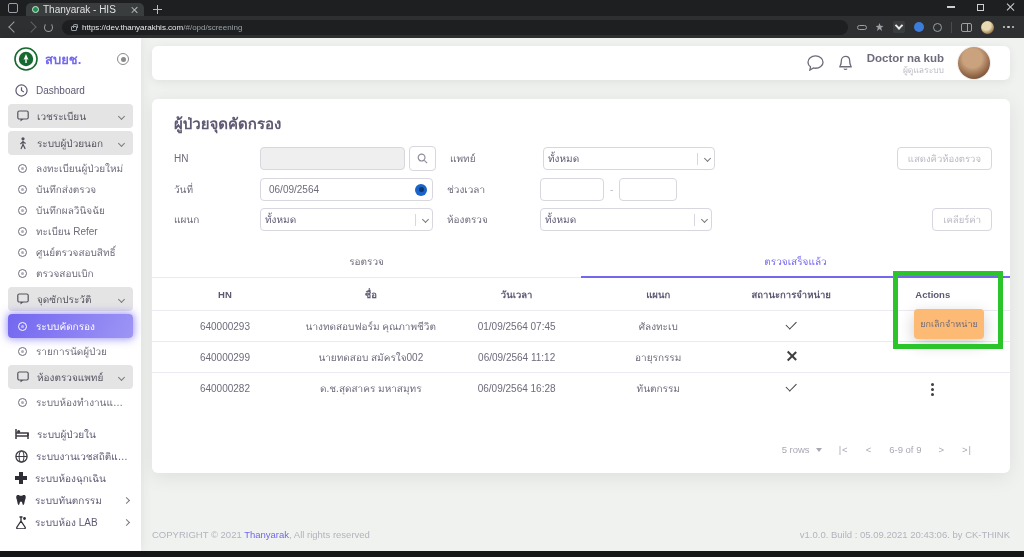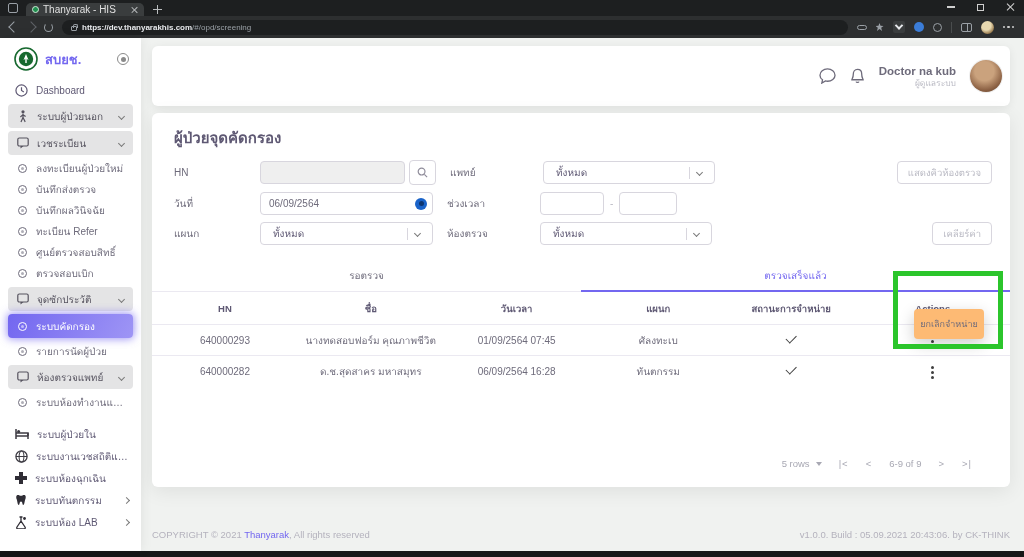--- a/index.html
+++ b/index.html
@@ -27,21 +27,21 @@
   .wc-close::before{transform:rotate(45deg);} .wc-close::after{transform:rotate(-45deg);}
 
   .addressbar { height:22px; background:#2d2f30; display:flex; align-items:center; padding:0 10px; gap:9px; }
   .nav-arrow { width:8px; height:8px; border-left:1.6px solid #9aa0a6; border-bottom:1.6px solid #9aa0a6; }
   .back { transform:rotate(45deg); } .fwd { transform:rotate(225deg); border-color:#5f6368; }
   .reload { width:9px; height:9px; border:1.5px solid #9aa0a6; border-radius:50%; border-top-color:transparent; position:relative; }
   .urlpill { flex:1; height:15px; background:#1d1f20; border-radius:8px; display:flex; align-items:center; gap:5px; padding:0 9px; min-width:0; }
   .lock { width:6px; height:5px; border:1px solid #9aa0a6; border-radius:1px; position:relative; margin-top:2px; }
   .lock::before { content:''; position:absolute; left:0.5px; top:-3px; width:3px; height:3px; border:1px solid #9aa0a6; border-bottom:none; border-radius:2px 2px 0 0; }
   .url { font-size:8px; white-space:nowrap; overflow:hidden; }
-  .url .dom { color:#e8eaed; font-weight:bold; } .url .path { color:#9aa0a6; }
+  .url .dom { color:#e8eaed; font-weight:normal; } .url .path { color:#9aa0a6; }
   .bar-ic { flex:none; display:grid; place-items:center; }
   .key-ic { width:10px; height:5px; border:1.2px solid #9aa0a6; border-radius:3px; position:relative; }
   .star-ic { width:8px; height:8px; background:#9aa0a6; clip-path:polygon(50% 0,63% 35%,100% 38%,71% 60%,82% 100%,50% 76%,18% 100%,29% 60%,0 38%,37% 35%); }
   .vext { width:12px; height:12px; background:#3a3d3e; border-radius:2px; display:grid; place-items:center; }
   .vext i { width:6px; height:6px; border-right:2px solid #e8eaed; border-bottom:2px solid #e8eaed; transform:rotate(45deg) translate(-1px,-1px); }
   .blue-ext { width:10px; height:10px; border-radius:50%; background:#3b7dd8; }
   .ring-ic { width:9px; height:9px; border:1.5px solid #9aa0a6; border-radius:50%; }
   .vdiv { width:1px; height:11px; background:#4a4d4e; }
   .split-ic { width:11px; height:9px; border:1.2px solid #9aa0a6; border-radius:2px; position:relative; }
   .split-ic::after { content:''; position:absolute; right:2.5px; top:0; width:1.2px; height:100%; background:#9aa0a6; }
@@ -62,41 +62,41 @@
   .nav-sub { display:flex; align-items:center; gap:9px; padding:3px 12px 3px 18px; height:21px; color:#6e6b7b; }
   .nav-sub.active { background:linear-gradient(118deg,#7367f0,#9e95f5); color:#fff; margin:3px 8px; padding:0 10px; height:24px; border-radius:4px; box-shadow:0 0 8px 1px rgba(115,103,240,.7); }
   .radio { width:9px; height:9px; border:1.3px solid currentColor; border-radius:50%; position:relative; flex:none; }
   .radio::after { content:''; position:absolute; inset:2px; border-radius:50%; background:currentColor; opacity:.55; }
   .chev { width:5px; height:5px; border-right:1.4px solid #7a7a7a; border-bottom:1.4px solid #7a7a7a; margin-left:auto; flex:none; }
   .chev.down { transform:rotate(45deg); } .chev.right { transform:rotate(-45deg); }
   .nav-gap { height:10px; }
   .lbl { white-space:nowrap; overflow:hidden; text-overflow:ellipsis; }
 
   .main { flex:1; display:flex; flex-direction:column; background:#f0f2f0; min-width:0; }
-  .topbar { margin:8px 14px 0 11px; height:60px; background:#fff; border-radius:6px; box-shadow:0 2px 10px rgba(0,0,0,.07); display:flex; align-items:center; justify-content:flex-end; gap:14px; padding:0 8px; }
+  .topbar { margin:8px 14px 12px 11px; height:34px; background:#fff; border-radius:6px; box-shadow:0 2px 10px rgba(0,0,0,.07); display:flex; align-items:center; justify-content:flex-end; gap:14px; padding:0 20px; }
   .user { text-align:right; line-height:1.25; }
   .user-name { font-size:11.5px; font-weight:bold; color:#6e6b7b; }
   .user-role { font-size:8.5px; color:#b9b9c3; }
   .avatar { width:32px; height:32px; border-radius:50%; background:radial-gradient(circle at 45% 35%, #caa27d 0 35%, #8a5f42 70%, #4e3524); box-shadow:0 0 0 1px #eee; }
 
   .card { margin:7px 14px 0 11px; height:374px; background:#fff; border-radius:6px; box-shadow:0 4px 20px rgba(0,0,0,.08); display:flex; flex-direction:column; padding-top:13px; }
   .card-title { padding:0 22px 8px; font-size:15px; font-weight:600; color:#5e5873; }
   .filters { padding:2px 18px 4px 22px; }
   .f-row { display:flex; align-items:center; margin-bottom:7px; }
   .f-label { width:86px; font-size:10px; color:#6e6b7b; flex:none; }
   .f-label2 { width:93px; margin-left:14px; font-size:10px; color:#6e6b7b; flex:none; }
   .inp { height:23px; border:1px solid #d8d6de; border-radius:4px; font-size:10px; color:#6e6b7b; padding:0 8px; background:#fff; font-family:inherit; outline:none; }
   .inp.disabled { background:#efefef; }
   .w145 { width:145px; } .w173 { width:173px; } .w172 { width:172px; } .w64 { width:64px; } .w58 { width:58px; }
   .icon-btn { width:27px; height:25px; border:1px solid #d8d6de; border-radius:4px; background:#fff; margin-left:4px; display:grid; place-items:center; }
   .date-wrap { position:relative; width:173px; }
   .date-wrap .inp { width:100%; padding-right:22px; }
   .bluedot { position:absolute; right:6px; top:5.5px; width:12px; height:12px; border-radius:50%; background:#1a63c9; }
   .bluedot::after { content:''; position:absolute; inset:3.5px; border-radius:50%; background:#0d3570; }
-  .select { display:flex; align-items:center; height:23px; border:1px solid #d8d6de; border-radius:4px; padding:0 12px; font-size:10px; color:#5e5873; background:#fff; }
+  .select { display:flex; align-items:center; height:23px; border:1px solid #d8d6de; border-radius:4px; padding:0 4px; font-size:10px; color:#5e5873; background:#fff; }
   .select .grow { flex:1; }
   .select .vsep { width:1px; height:12px; background:#d8d6de; margin:0 7px 0 4px; }
   .select .chev { margin-left:0; }
   .dash { margin:0 6px; color:#b9b9c3; font-size:10px; }
   .ghost-btn { margin-left:auto; height:23px; padding:0 10px; border:1px solid #d8d6de; border-radius:4px; background:#fff; color:#b9b9c3; font-size:9.5px; font-family:inherit; }
 
   .tabs { display:flex; border-bottom:1px solid #ebe9f1; margin-top:4px; }
   .tabitem { width:50%; text-align:center; padding:8px 0 7px; font-size:10px; color:#6e6b7b; }
   .tabitem.active { color:#7367f0; border-bottom:2px solid #7367f0; margin-bottom:-1px; font-weight:500; }
 
@@ -197,33 +197,33 @@
       </div>
       <nav class="nav">
         <div class="nav-link">
           <svg class="icn" width="13" height="13" viewBox="0 0 14 14">
               <circle cx="7" cy="7" r="6" fill="none" stroke="#5e5873" stroke-width="1.3"></circle>
               <path d="M7 3.5 V7 L9.5 8.5" fill="none" stroke="#5e5873" stroke-width="1.3"></path>
             </svg>
           <span class="lbl">Dashboard</span>
         </div>
         <div class="nav-group">
+          <svg class="icn" width="12" height="12" viewBox="0 0 12 12">
+              <rect x="0.8" y="1" width="10.4" height="8" rx="1.5" fill="none" stroke="#55525e" stroke-width="1.2"></rect>
+              <path d="M3.5 9 L3.5 11.5 L6.5 9" fill="#55525e"></path>
+            </svg>
+          <span class="lbl">เวชระเบียน</span>
+          <span class="chev down"></span>
+        </div>
+        <div class="nav-group">
           <svg class="icn" width="12" height="13" viewBox="0 0 12 14">
               <circle cx="6" cy="2" r="1.7" fill="#55525e"></circle>
               <path d="M6 4 L6 8 M6 5 L3.2 7.5 M6 5 L8.8 7 M6 8 L3.8 13 M6 8 L8.4 12.8" stroke="#55525e" stroke-width="1.3" fill="none"></path>
             </svg>
           <span class="lbl">ระบบผู้ป่วยนอก</span>
-          <span class="chev down"></span>
-        </div>
-        <div class="nav-group">
-          <svg class="icn" width="12" height="12" viewBox="0 0 12 12">
-              <rect x="0.8" y="1" width="10.4" height="8" rx="1.5" fill="none" stroke="#55525e" stroke-width="1.2"></rect>
-              <path d="M3.5 9 L3.5 11.5 L6.5 9" fill="#55525e"></path>
-            </svg>
-          <span class="lbl">เวชระเบียน</span>
           <span class="chev down"></span>
         </div>
         <div class="nav-sub">
             <span class="radio"></span>
             <span class="lbl">ลงทะเบียนผู้ป่วยใหม่</span>
           </div>
         <div class="nav-sub">
             <span class="radio"></span>
             <span class="lbl">บันทึกส่งตรวจ</span>
           </div>
@@ -400,20 +400,28 @@
               <td>01/09/2564 07:45</td>
               <td>ศัลงทะเบ</td>
               <td><span class="st st-yes"></span></td>
               <td><span class="kebab">
                     <i></i>
                     <i></i>
                     <i></i>
                   </span></td>
             </tr>
             <tr>
+              <td>640000299</td>
+              <td>นายทดสอบ สมัครใจ002</td>
+              <td>06/09/2564 11:12</td>
+              <td>อายุรกรรม</td>
+              <td><span class="st st-no"></span></td>
+              <td></td>
+            </tr>
+            <tr>
               <td>640000282</td>
               <td>ด.ช.สุดสาคร มหาสมุทร</td>
               <td>06/09/2564 16:28</td>
               <td>ทันตกรรม</td>
               <td><span class="st st-yes"></span></td>
               <td><span class="kebab">
                     <i></i>
                     <i></i>
                     <i></i>
                   </span></td>

